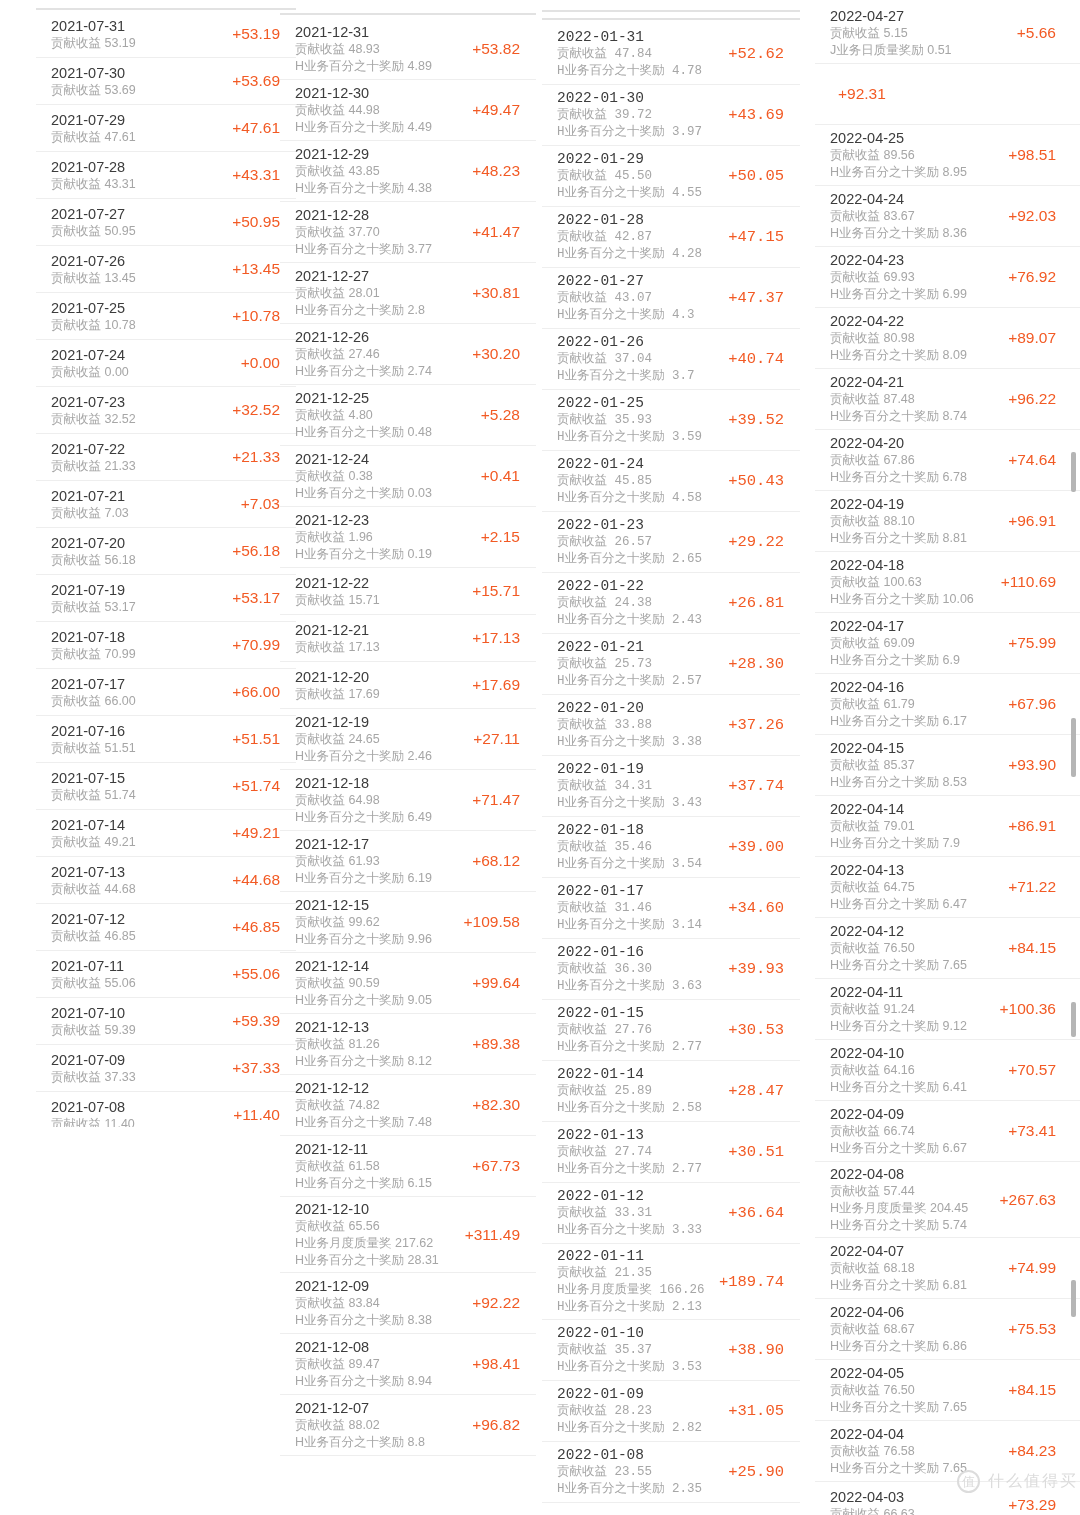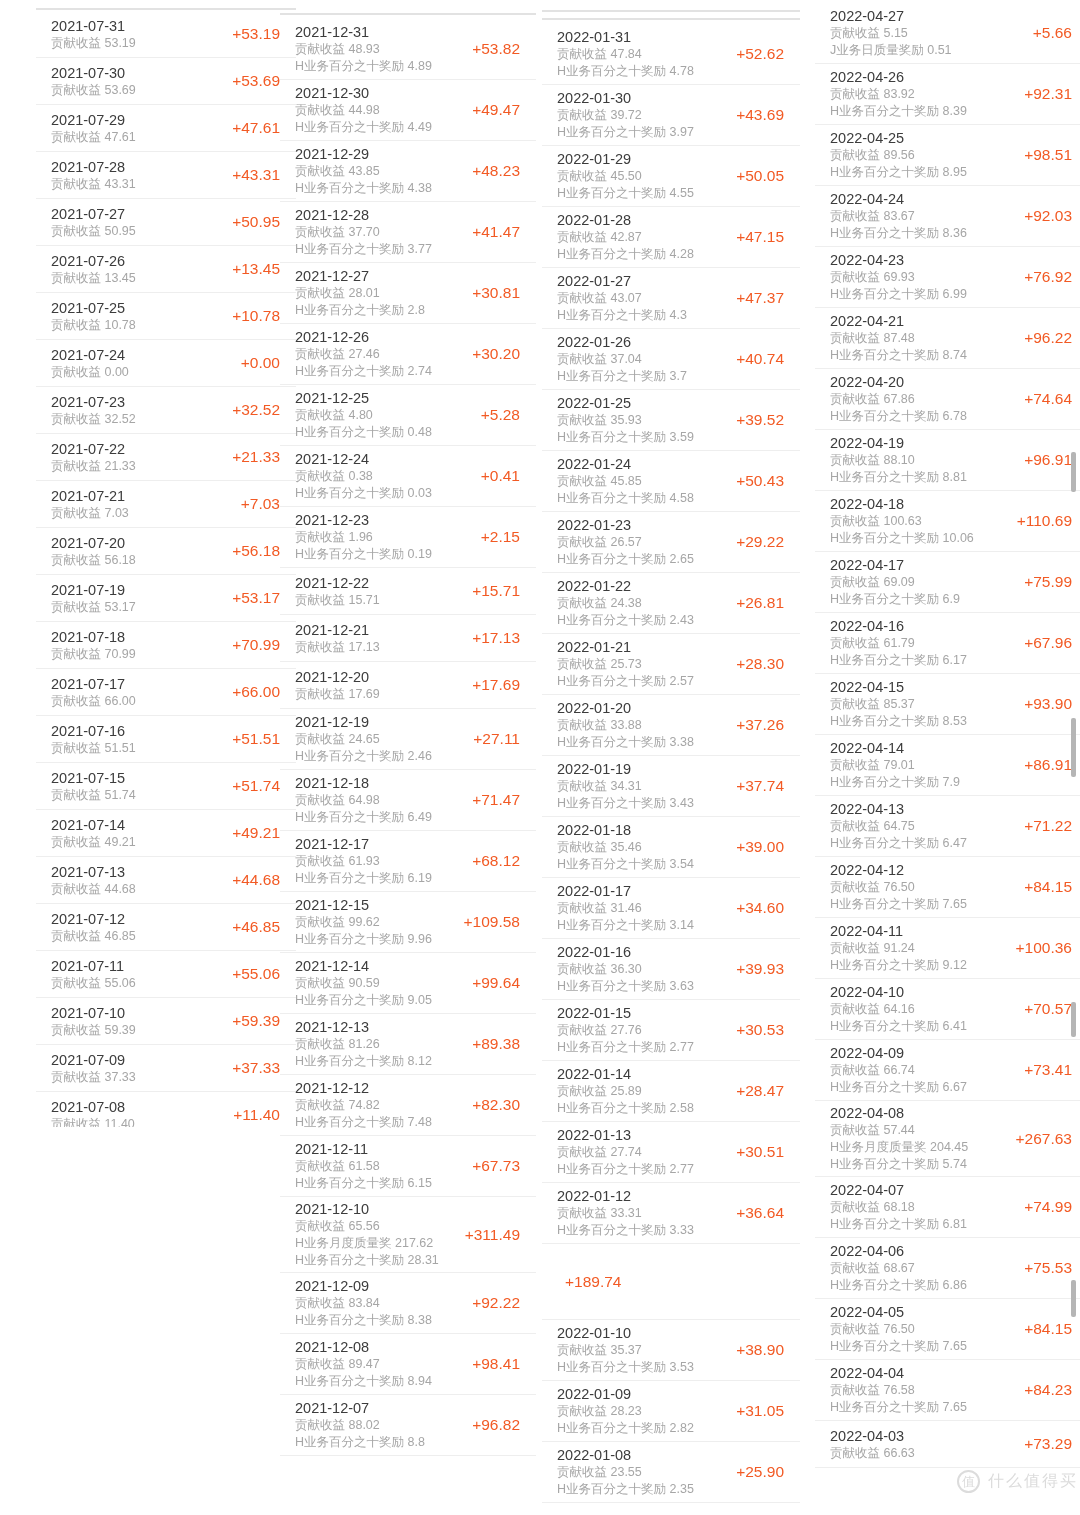--- a/index.html
+++ b/index.html
@@ -7,37 +7,37 @@
     --divider:#eeeeee; --rule:#e2e2e2; --scroll:#b5b5b5; --wm:#dcdcdc;
   }
   html,body{margin:0;padding:0;}
   body{
     width:1080px;height:1515px;position:relative;overflow:hidden;
     background:#ffffff;font-family:"Liberation Sans","DejaVu Sans",sans-serif;
   }
   .col{position:absolute;top:0;height:1515px;overflow:hidden;}
   .col-1{left:0;width:260px;height:1127px;margin-left:36px;}
   .col-2{left:280px;width:256px;}
-  .col-3{left:542px;width:258px;}
+  .col-3{left:542px;width:258px;font-family:Liberation Mono, monospace;}
   .col-4{left:815px;width:265px;}
   .top-rule{position:absolute;left:0;right:0;height:2px;background:var(--rule);}
   .col-1 .r1{top:8px;}
   .col-2 .r1{top:13px;}
   .col-3 .r1{top:10px;} .col-3 .r2{top:18px;}
   .entries{position:absolute;left:0;right:0;}
   .col-1 .entries{top:11px;}
   .col-2 .entries{top:19px;}
   .col-3 .entries{top:24px;}
   .col-4 .entries{top:3px;}
   .entry{
     box-sizing:border-box;display:flex;align-items:center;
     border-bottom:1px solid var(--divider);
     padding:0 16px 0 15px;
   }
-  .col-4 .entry{padding-right:8px;}
+  .col-4 .entry{padding-right:24px;}
   .e1{height:47px;} .e2{height:47px;} .e3{height:61px;} .e4{height:76px;justify-content:space-between;}
   .info{flex:1;min-width:0;}
   .date{font-size:14.5px;color:var(--date);line-height:18px;}
   .line{font-size:12.5px;color:var(--sub);line-height:17px;}
   .amount{font-size:15.5px;color:var(--amount);white-space:nowrap;margin-left:8px;}
   .thumb{position:absolute;right:4px;width:5px;background:var(--scroll);border-radius:2px;}
   .t1{top:452px;height:40px;}
   .t2{top:718px;height:59px;}
   .t3{top:1002px;height:35px;}
   .t4{top:1280px;height:37px;}
@@ -581,20 +581,26 @@
       </div>
       <div class="entry e3">
         <div class="info">
           <div class="date">2022-01-12</div>
           <div class="line">贡献收益 33.31</div>
           <div class="line">H业务百分之十奖励 3.33</div>
         </div>
         <span class="amount">+36.64</span>
       </div>
       <div class="entry e4">
+        <div class="info">
+          <div class="date">2022-01-11</div>
+          <div class="line">贡献收益 21.35</div>
+          <div class="line">H业务月度质量奖 166.26</div>
+          <div class="line">H业务百分之十奖励 2.13</div>
+        </div>
         <span class="amount">+189.74</span>
       </div>
       <div class="entry e3">
         <div class="info">
           <div class="date">2022-01-10</div>
           <div class="line">贡献收益 35.37</div>
           <div class="line">H业务百分之十奖励 3.53</div>
         </div>
         <span class="amount">+38.90</span>
       </div>
@@ -623,25 +629,20 @@
   <div class="entries">
       <div class="entry e3">
         <div class="info">
           <div class="date">2022-04-27</div>
           <div class="line">贡献收益 5.15</div>
           <div class="line">J业务日质量奖励 0.51</div>
         </div>
         <span class="amount">+5.66</span>
       </div>
       <div class="entry e3">
-        <div class="info">
-          <div class="date">2022-04-26</div>
-          <div class="line">贡献收益 83.92</div>
-          <div class="line">H业务百分之十奖励 8.39</div>
-        </div>
         <span class="amount">+92.31</span>
       </div>
       <div class="entry e3">
         <div class="info">
           <div class="date">2022-04-25</div>
           <div class="line">贡献收益 89.56</div>
           <div class="line">H业务百分之十奖励 8.95</div>
         </div>
         <span class="amount">+98.51</span>
       </div>
@@ -653,20 +654,28 @@
         </div>
         <span class="amount">+92.03</span>
       </div>
       <div class="entry e3">
         <div class="info">
           <div class="date">2022-04-23</div>
           <div class="line">贡献收益 69.93</div>
           <div class="line">H业务百分之十奖励 6.99</div>
         </div>
         <span class="amount">+76.92</span>
+      </div>
+      <div class="entry e3">
+        <div class="info">
+          <div class="date">2022-04-22</div>
+          <div class="line">贡献收益 80.98</div>
+          <div class="line">H业务百分之十奖励 8.09</div>
+        </div>
+        <span class="amount">+89.07</span>
       </div>
       <div class="entry e3">
         <div class="info">
           <div class="date">2022-04-21</div>
           <div class="line">贡献收益 87.48</div>
           <div class="line">H业务百分之十奖励 8.74</div>
         </div>
         <span class="amount">+96.22</span>
       </div>
       <div class="entry e3">

